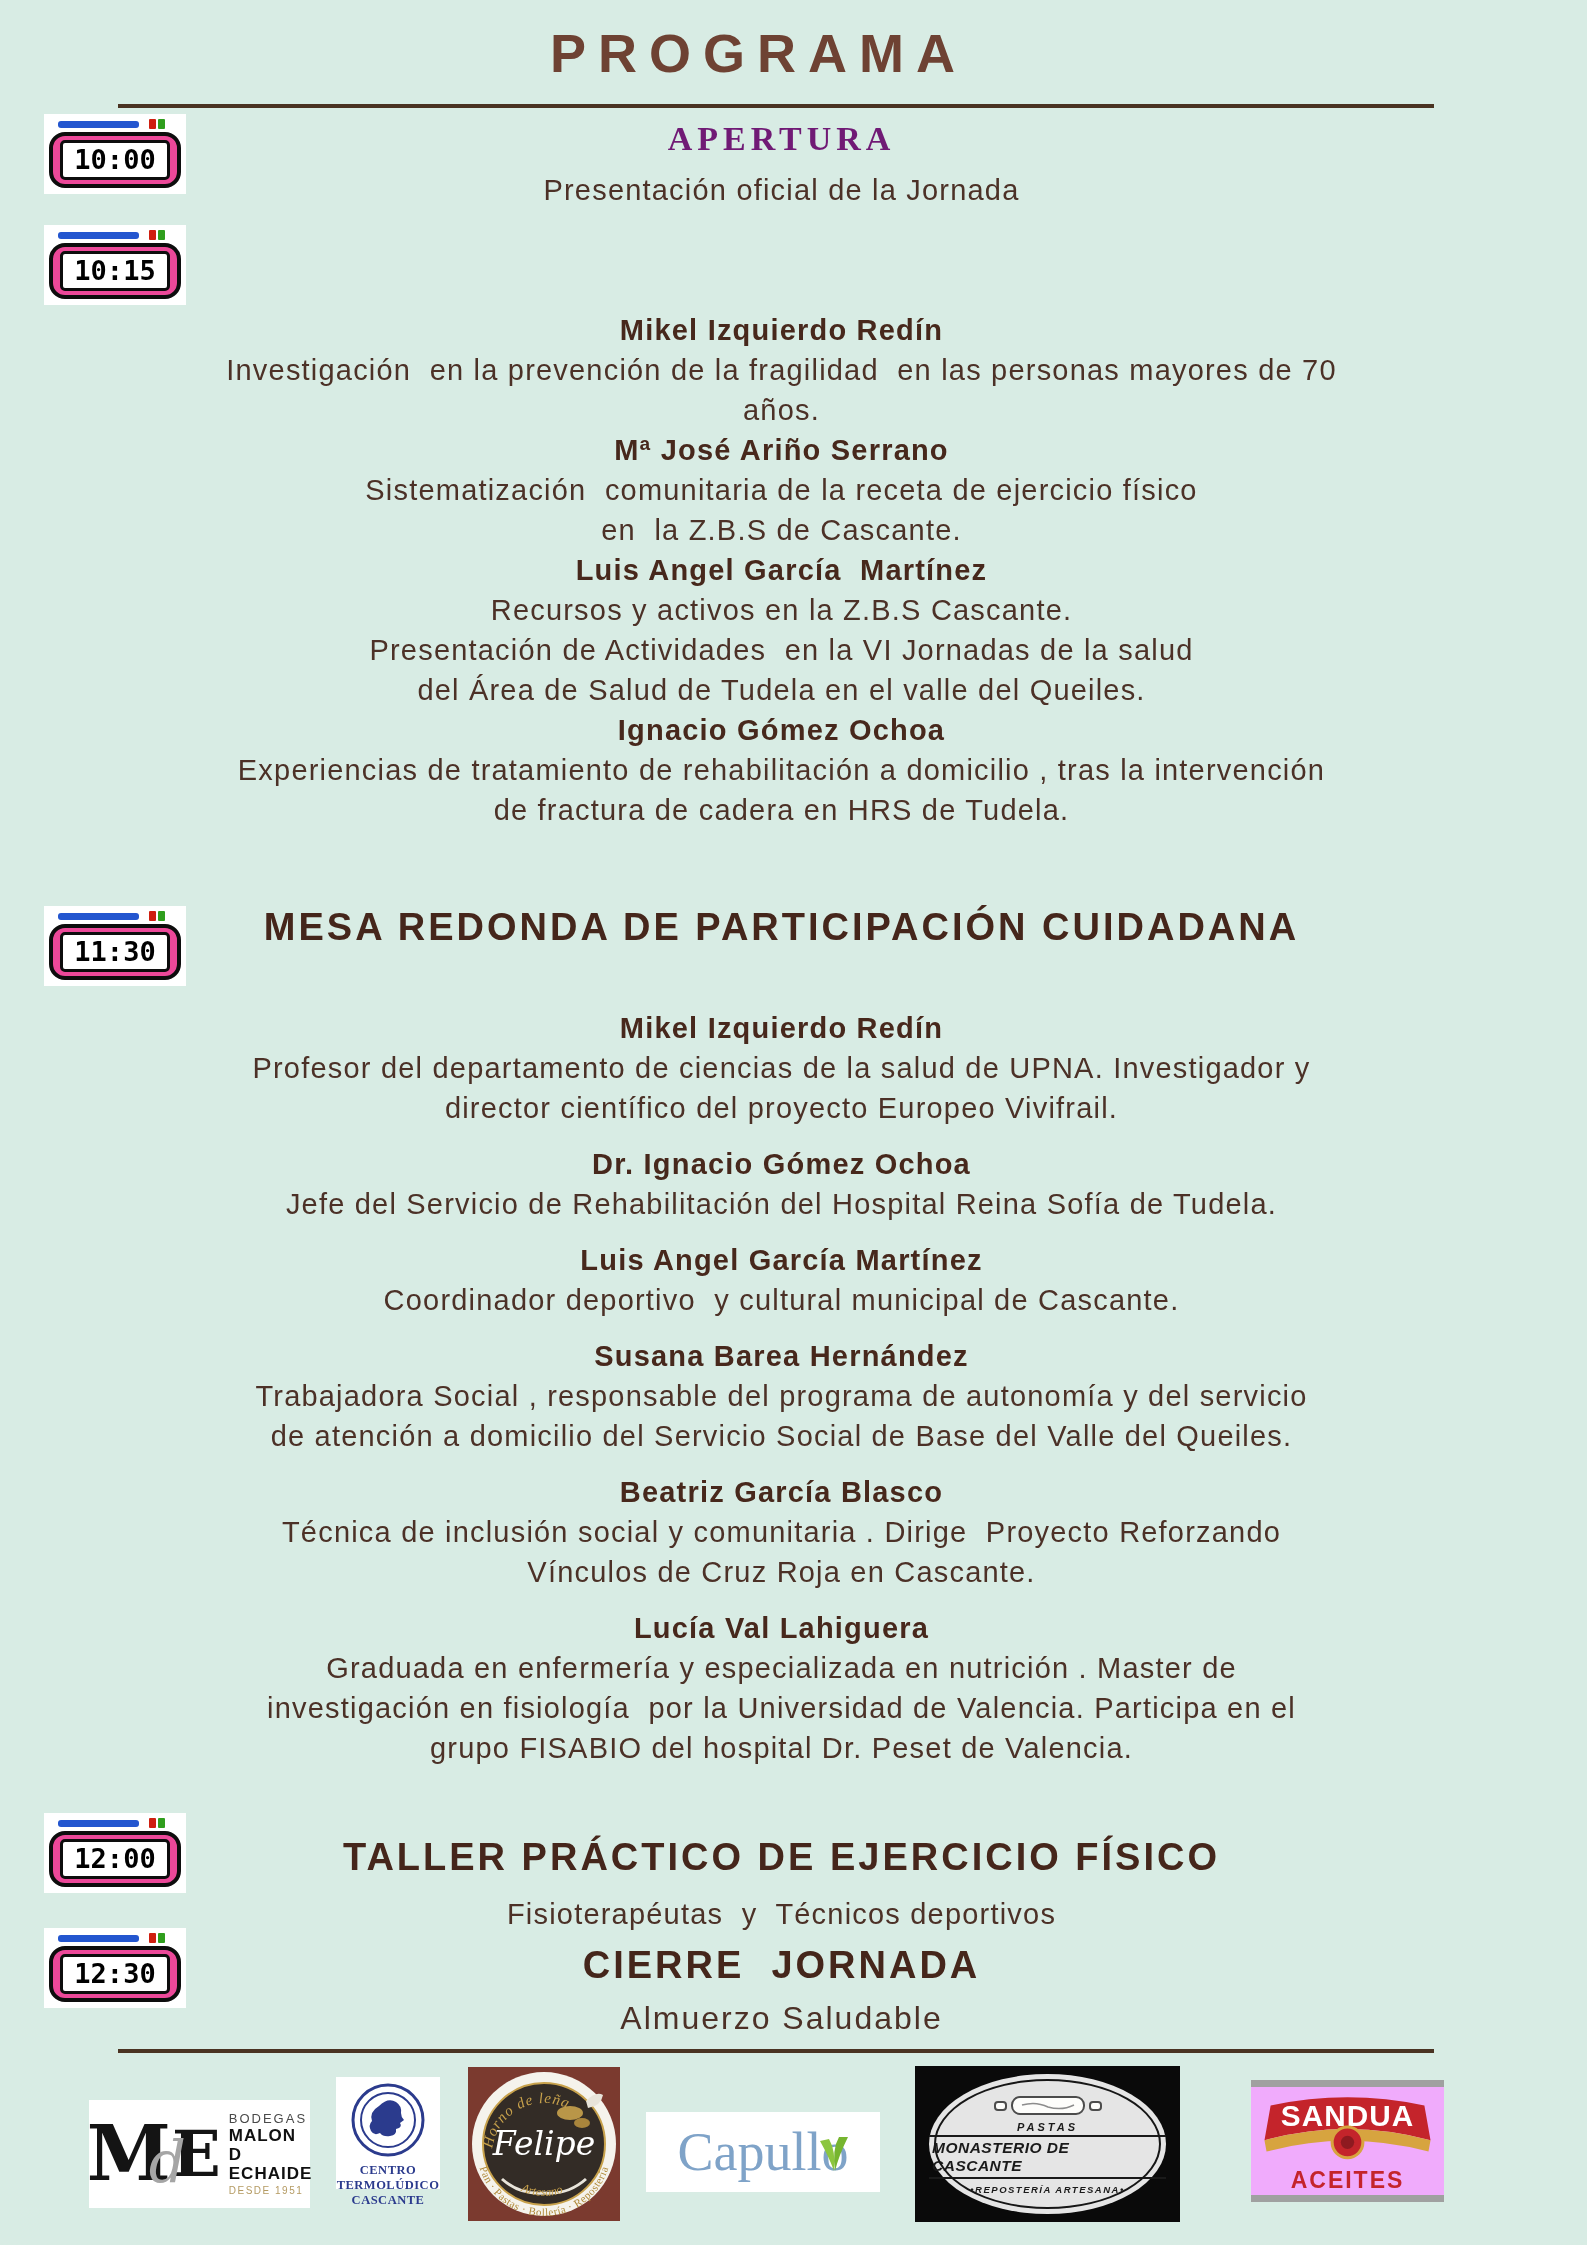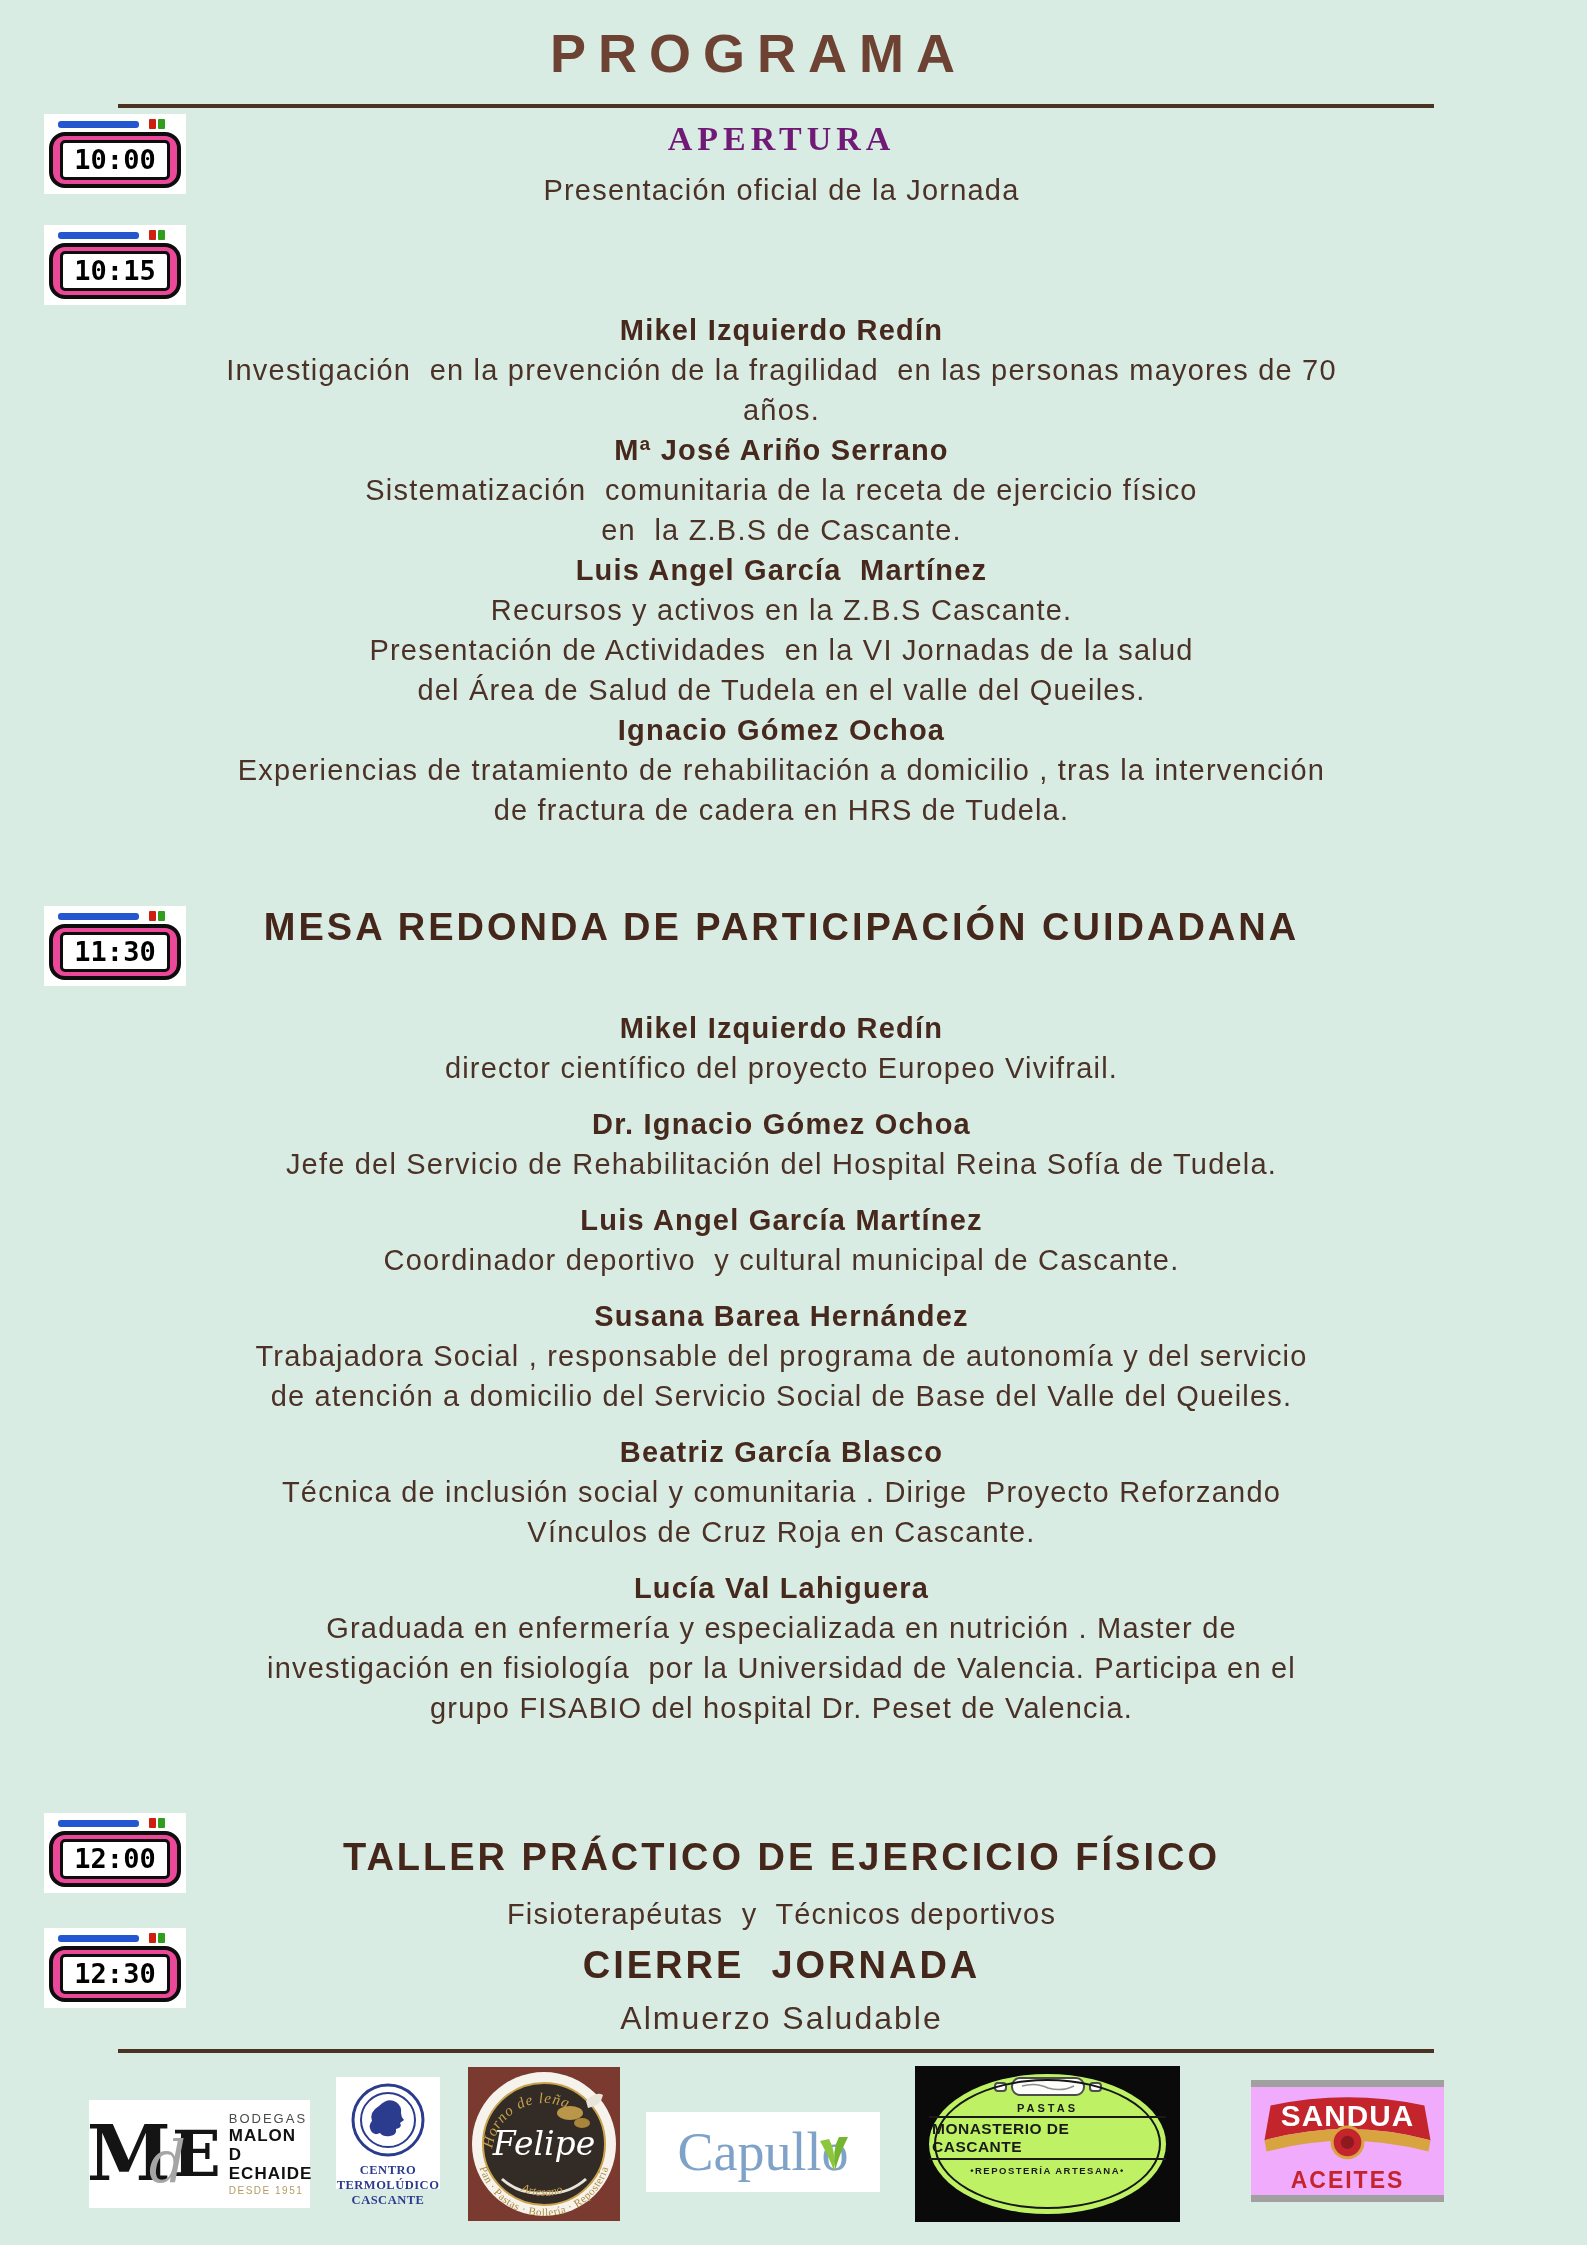--- a/index.html
+++ b/index.html
@@ -49,23 +49,23 @@
   #lg-ctc{left:336px;top:2077px;width:104px;height:112px;background:#fff;text-align:center;
           padding-top:4px;}
   .ctc-txt{font-family:"Liberation Serif",serif;font-weight:700;color:#2b3b8d;font-size:12.5px;
            line-height:15px;letter-spacing:.5px;}
   #lg-fel{left:468px;top:2067px;width:152px;height:154px;}
   #lg-cap{left:646px;top:2112px;width:234px;height:80px;background:#fff;position:absolute;
           display:flex;align-items:center;justify-content:center;}
   .cap-word{font-family:"Liberation Serif",serif;font-size:54px;color:#7fa3c8;position:relative;line-height:1;}
   .cap-leaf{position:absolute;right:-2px;top:10px;}
   #lg-mon{left:915px;top:2066px;width:265px;height:156px;background:#0a0a0a;}
-  .mon-ell{position:absolute;left:14px;right:14px;top:8px;bottom:8px;background:#bef264;
+  .mon-ell{position:absolute;left:14px;right:14px;top:8px;bottom:8px;background:#e5e5e5;
            border-radius:50%;display:flex;flex-direction:column;align-items:center;
-           }
+           justify-content:center;font-style:italic;}
   .mon-ell:before{content:"";position:absolute;inset:5px;border:2px solid #161616;border-radius:50%;}
   .mon-pastas{font-size:11px;font-weight:700;letter-spacing:3px;color:#1a1a1a;margin-top:2px;}
   .mon-name{font-size:15.5px;font-weight:700;letter-spacing:.5px;color:#1a1a1a;
             border-top:2px solid #1a1a1a;border-bottom:2px solid #1a1a1a;padding:2px 3px;margin-top:2px;}
   .mon-rep{font-size:9.5px;font-weight:700;letter-spacing:1.5px;color:#1a1a1a;margin-top:5px;}
   #lg-san{left:1251px;top:2080px;width:193px;height:122px;background:#f0abfc;
           display:flex;flex-direction:column;align-items:center;}
   .san-bar{width:100%;height:7px;background:#a0a0a0;}
   .san-bar.bottom{position:absolute;bottom:0;left:0;}
   .san-aceites{font-size:23px;font-weight:700;letter-spacing:2px;color:#c4242b;margin-top:-2px;}
@@ -148,20 +148,21 @@
     <div class="name">Ignacio Gómez Ochoa</div>
     <div class="line">Experiencias de tratamiento de rehabilitación a domicilio , tras la intervención</div>
     <div class="line">de fractura de cadera en HRS de Tudela.</div>
   </div>
 
   <div class="tb" id="b-mesa-h">
     <div class="h2">MESA REDONDA DE PARTICIPACIÓN CUIDADANA</div>
   </div>
   <div class="tb" id="b-mesa">
     <div class="name">Mikel Izquierdo Redín</div>
+    <div class="line">Profesor del departamento de ciencias de la salud de UPNA. Investigador y</div>
     <div class="line">director científico del proyecto Europeo Vivifrail.</div>
     <div class="name gap">Dr. Ignacio Gómez Ochoa</div>
     <div class="line">Jefe del Servicio de Rehabilitación del Hospital Reina Sofía de Tudela.</div>
     <div class="name gap">Luis Angel García Martínez</div>
     <div class="line">Coordinador deportivo  y cultural municipal de Cascante.</div>
     <div class="name gap">Susana Barea Hernández</div>
     <div class="line">Trabajadora Social , responsable del programa de autonomía y del servicio</div>
     <div class="line">de atención a domicilio del Servicio Social de Base del Valle del Queiles.</div>
     <div class="name gap">Beatriz García Blasco</div>
     <div class="line">Técnica de inclusión social y comunitaria . Dirige  Proyecto Reforzando</div>

